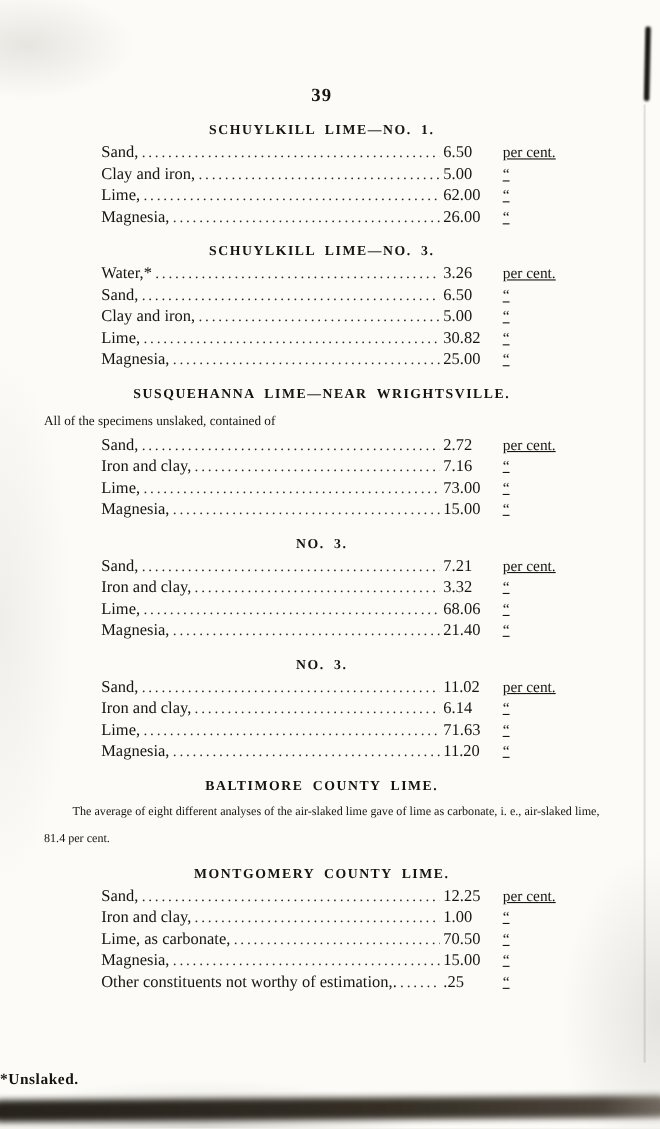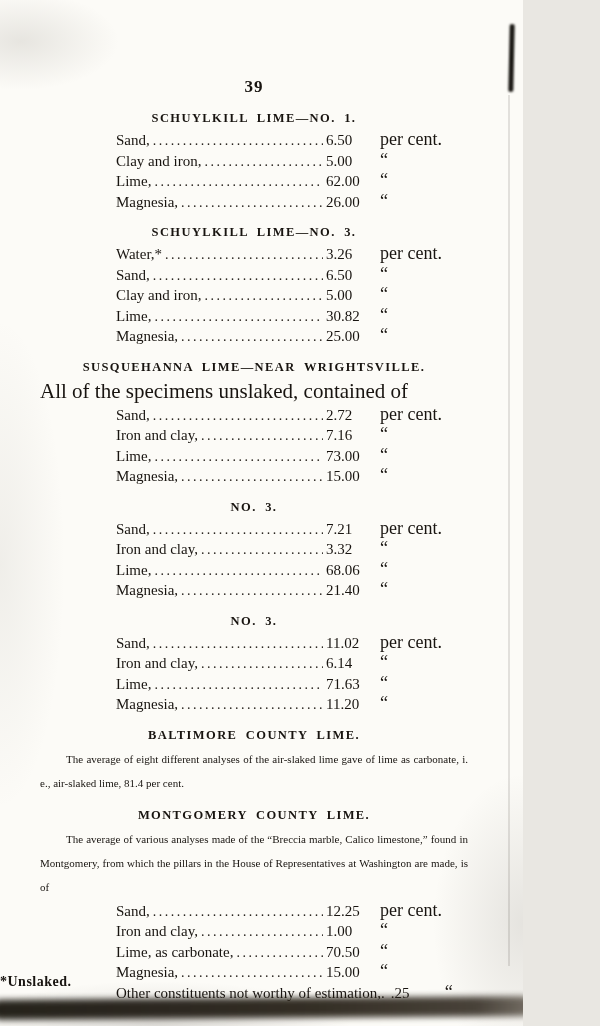--- a/index.html
+++ b/index.html
@@ -3,21 +3,21 @@
 <meta charset="utf-8">
 <style>
   * { margin:0; padding:0; box-sizing:border-box; }
   html, body { width:600px; height:1026px; }
   body {
     font-family:"Liberation Serif", serif;
     background:#e9e7e2;
   }
   .page {
     position:relative;
-    width:523px; height:1026px;
+    width:600px; height:1026px;
     overflow:hidden;
     color:#181410;
     background-color:#fcfbf7;
     background-image:
       radial-gradient(ellipse 140px 70px at 4% 4%,  rgba(120,114,104,0.16), transparent 70%),
       radial-gradient(ellipse 90px 340px at 0% 55%, rgba(128,122,112,0.10), transparent 72%),
       radial-gradient(ellipse 260px 60px at 30% 100%, rgba(90,84,76,0.18), transparent 75%),
       radial-gradient(ellipse 120px 200px at 100% 90%, rgba(90,84,76,0.14), transparent 75%);
   }
   .content { padding:76px 55px 0 40px; }
@@ -29,43 +29,43 @@
   }
 
   .heading {
     font-size:12.5px; font-weight:bold;
     letter-spacing:1.4px; word-spacing:4px;
     text-align:center;
     margin:12px 0 4px;
     line-height:16px;
   }
 
-  .table { margin-left:76px; margin-right:30px; margin-top:2px; }
+  .table { margin-left:52px; margin-right:30px; margin-top:2px; }
   .row {
     display:flex; align-items:baseline;
     font-size:15px; line-height:18.5px;
     white-space:nowrap;
   }
   .label { flex:none; }
   .dots { flex:1 1 auto; overflow:hidden; margin:0 3px; color:#2a2520; }
   .dots::after {
     content:"......................................................................";
     letter-spacing:2.5px; font-size:14px;
   }
   .value { flex:none; width:46px; }
-  .unit  { flex:none; width:66px; padding-left:8px; font-size:18px; }
+  .unit  { flex:none; width:66px; padding-left:8px; font-size:14px;text-decoration:underline; }
 
   .para {
     font-size:11px; line-height:24px;
     text-align:justify;
     margin-top:3px;
   }
   .para.indent { text-indent:26px; }
   .intro {
-    font-size:21px; line-height:24px;
+    font-size:12px; line-height:24px;
     margin-top:2px;
   }
 
   .footnote {
     position:absolute; left:0; right:0; top:974px;
     text-align:left;
     font-size:14px; font-weight:bold;
     letter-spacing:0.5px;
   }
 
@@ -257,21 +257,20 @@
       </div>
     </div>
 
     <div class="section">
       <div class="heading">BALTIMORE COUNTY LIME.</div>
       <div class="para indent">The average of eight different analyses of the air-slaked lime gave of lime as carbonate, i. e., air-slaked lime, 81.4 per cent.</div>
     </div>
 
     <div class="section">
       <div class="heading">MONTGOMERY COUNTY LIME.</div>
-      <div class="para indent">The average of various analyses made of the “Breccia marble, Calico limestone,” found in Montgomery, from which the pillars in the House of Representatives at Washington are made, is of</div>
       <div class="table">
         <div class="row">
           <span class="label">Sand,</span>
           <span class="dots"></span>
           <span class="value">12.25</span>
           <span class="unit">per cent.</span>
         </div>
         <div class="row">
           <span class="label">Iron and clay,</span>
           <span class="dots"></span>

